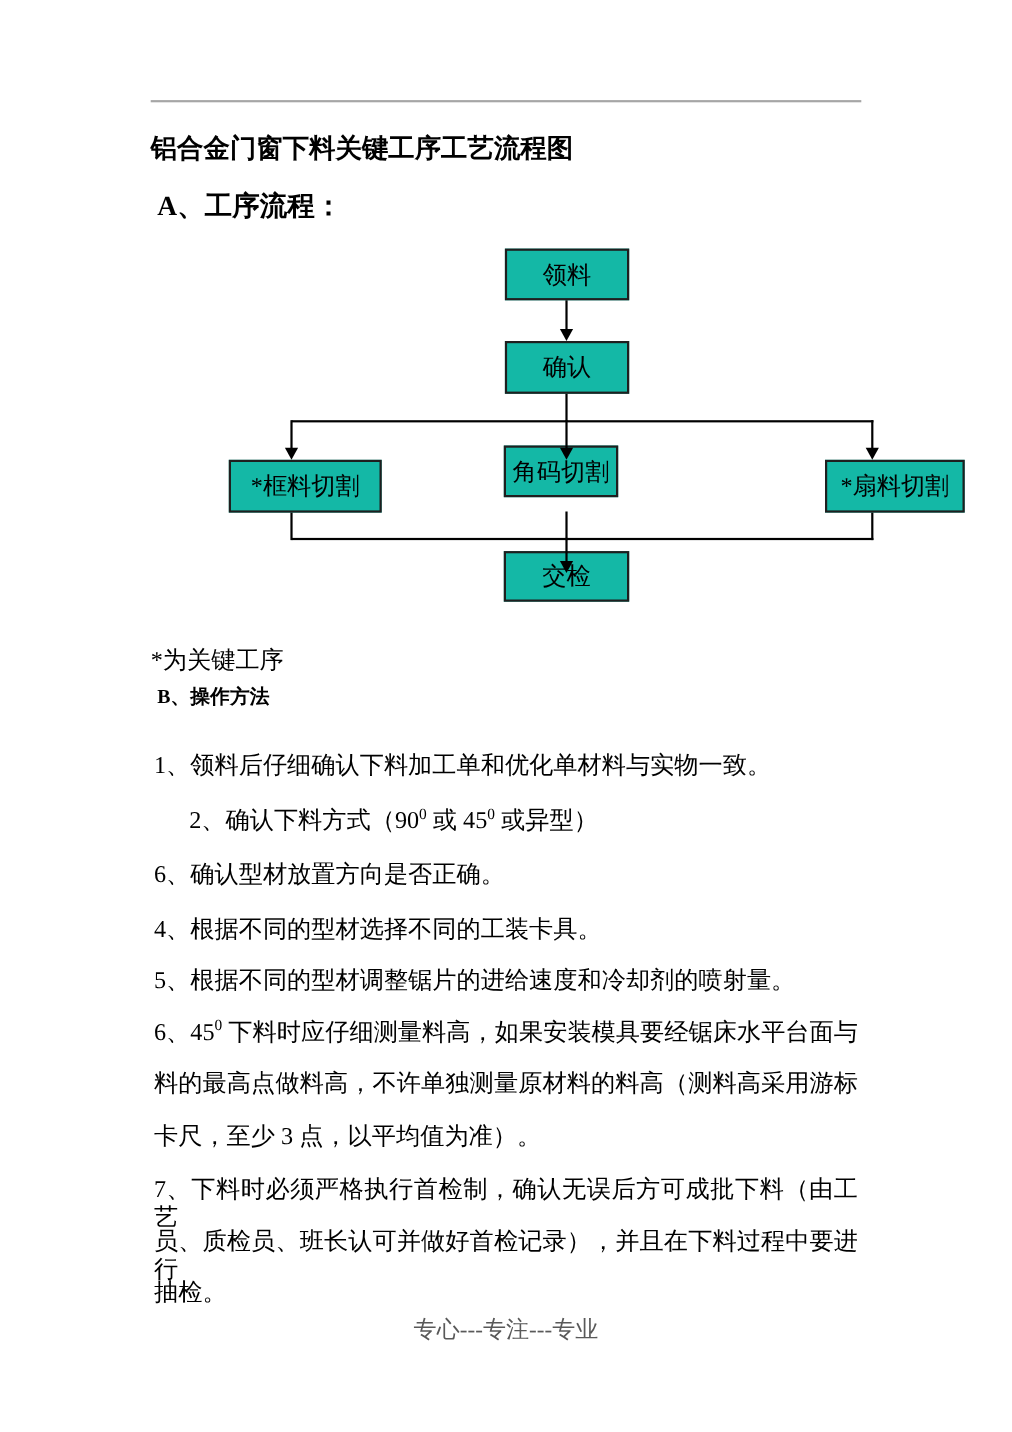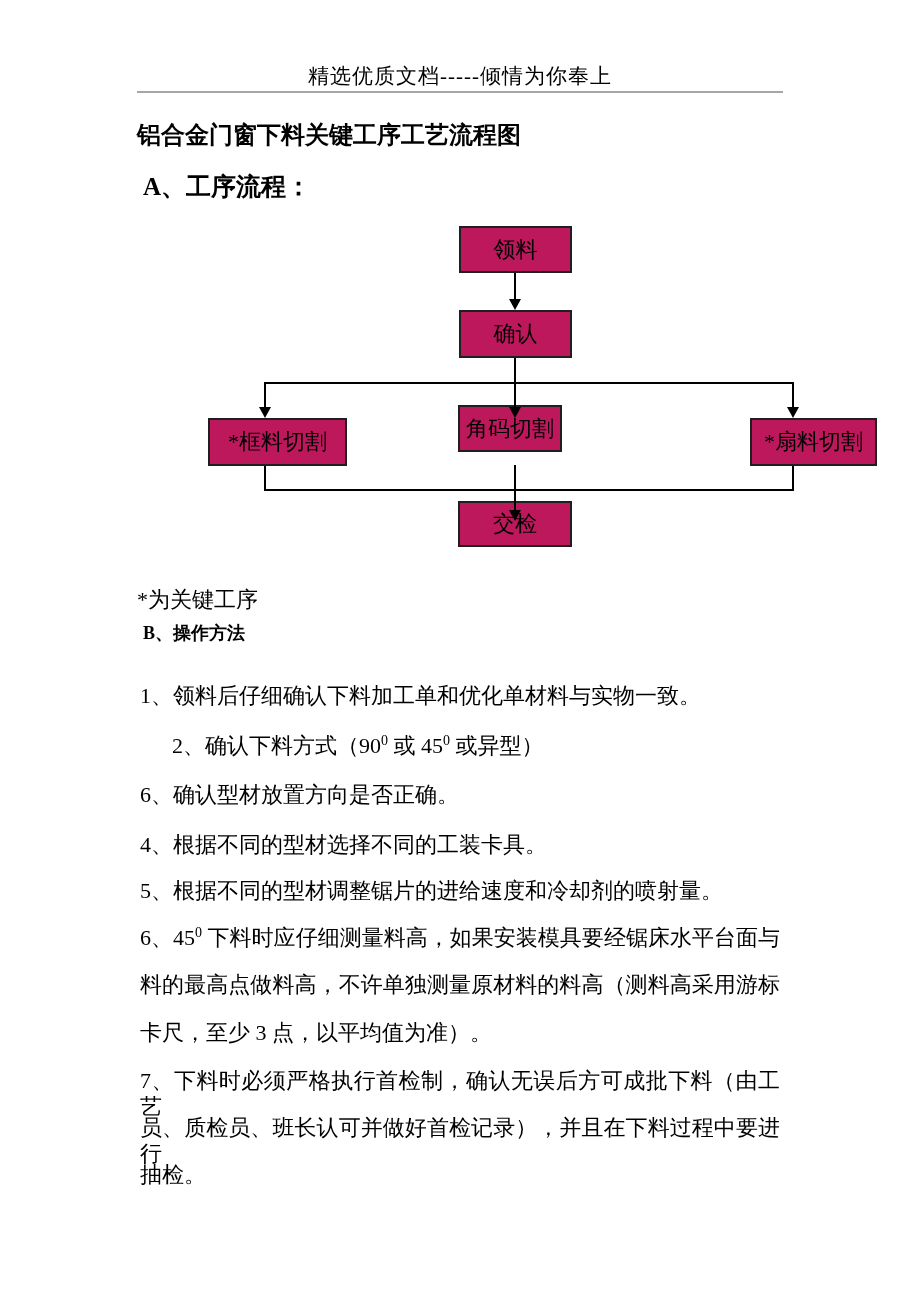--- a/index.html
+++ b/index.html
@@ -11,21 +11,21 @@
   .header-text{top:62px;left:0;right:0;text-align:center;font-size:21px;letter-spacing:1px;}
   .header-rule{top:91px;left:137px;width:646px;border-top:2px solid var(--rule-color,#a6a6a6);height:0;}
   .doc-title{top:119px;left:137px;font-size:24px;font-weight:bold;margin:0;}
   .sec-a{top:170px;left:143px;font-size:25px;font-weight:bold;margin:0;}
   .sec-b{top:621px;left:143px;font-size:18px;font-weight:bold;margin:0;}
   .note{top:585px;left:137px;font-size:22px;}
   .footer-text{top:1194px;left:0;right:0;text-align:center;font-size:21px;color:var(--footer-color,#595959);}
 
   
   .fc-box{
-    position:absolute;border:2px solid #1f1f1f;background:#be185d;
+    position:absolute;border:2px solid #1f1f1f;background:#14b8a6;
     display:flex;align-items:center;justify-content:center;
     font-size:22px;box-sizing:border-box;
   }
   #box-lingliao{left:459px;top:226px;width:113px;height:47px;}
   #box-queren{left:459px;top:310px;width:113px;height:48px;}
   #box-kuangliao{left:208px;top:418px;width:139px;height:48px;}
   #box-jiaoma{left:458px;top:405px;width:104px;height:47px;}
   #box-shanliao{left:750px;top:418px;width:127px;height:48px;}
   #box-jiaojian{left:458px;top:501px;width:114px;height:46px;}
   .fc-line{position:absolute;background:var(--line-color,#000);}
@@ -57,21 +57,20 @@
     position:absolute;left:140px;width:640px;font-size:22px;line-height:1.2;
   }
   .op-line.just{text-align:justify;text-align-last:justify;}
   .op-line .sup{font-size:14px;vertical-align:super;line-height:0;}
 </style>
 </head>
 <body>
 
 <div class="page">
 
-  <div class="abs header-text">精选优质文档-----倾情为你奉上</div>
   <div class="abs header-rule"></div>
 
   <h1 class="abs doc-title">铝合金门窗下料关键工序工艺流程图</h1>
   <h2 class="abs sec-a">A、工序流程：</h2>
 
   <div class="fc-box" id="box-lingliao">领料</div>
   <div class="fc-box" id="box-queren">确认</div>
   <div class="fc-box" id="box-kuangliao">*框料切割</div>
   <div class="fc-box" id="box-jiaoma">角码切割</div>
   <div class="fc-box" id="box-shanliao">*扇料切割</div>
@@ -104,13 +103,14 @@
       <div class="op-line" style="top: 832px;"><span>4、根据不同的型材选择不同的工装卡具。</span></div>
       <div class="op-line" style="top: 878px;"><span>5、根据不同的型材调整锯片的进给速度和冷却剂的喷射量。</span></div>
       <div class="op-line just" style="top: 925px;"><span>6、45</span><span class="sup">0</span><span> 下料时应仔细测量料高，如果安装模具要经锯床水平台面与</span></div>
       <div class="op-line just" style="top: 972px;"><span>料的最高点做料高，不许单独测量原材料的料高（测料高采用游标</span></div>
       <div class="op-line" style="top: 1020px;"><span>卡尺，至少 3 点，以平均值为准）。</span></div>
       <div class="op-line just" style="top: 1068px;"><span>7、下料时必须严格执行首检制，确认无误后方可成批下料（由工艺</span></div>
       <div class="op-line just" style="top: 1115px;"><span>员、质检员、班长认可并做好首检记录），并且在下料过程中要进行</span></div>
       <div class="op-line" style="top: 1162px;"><span>抽检。</span></div>
     </div>
 
+  <div class="abs footer-text">专心---专注---专业</div>
 </div>
 
 </body></html>

